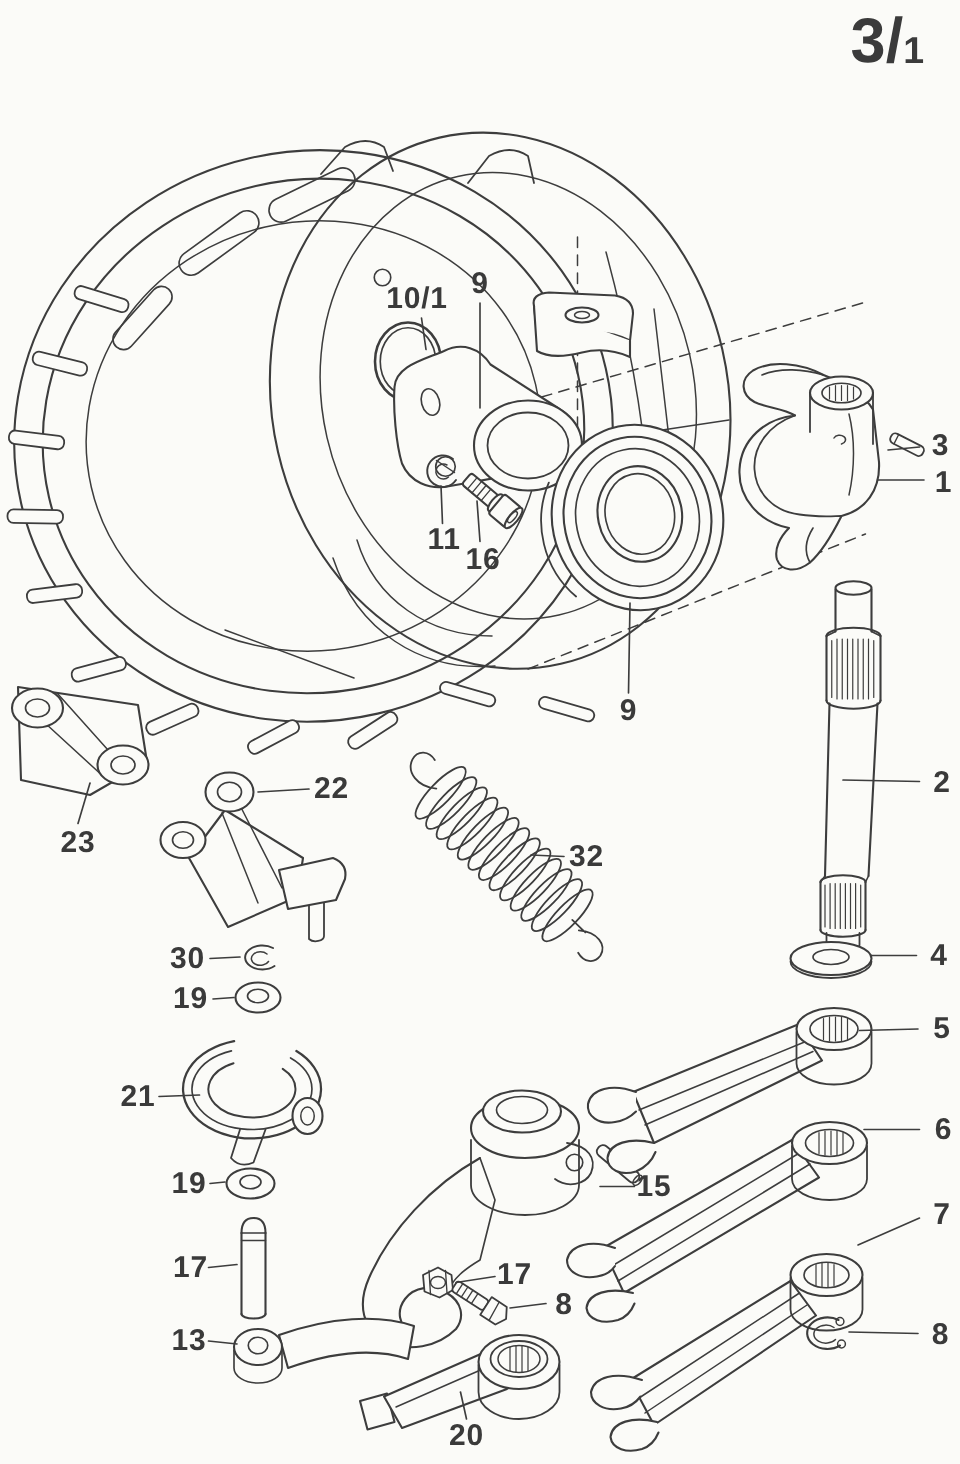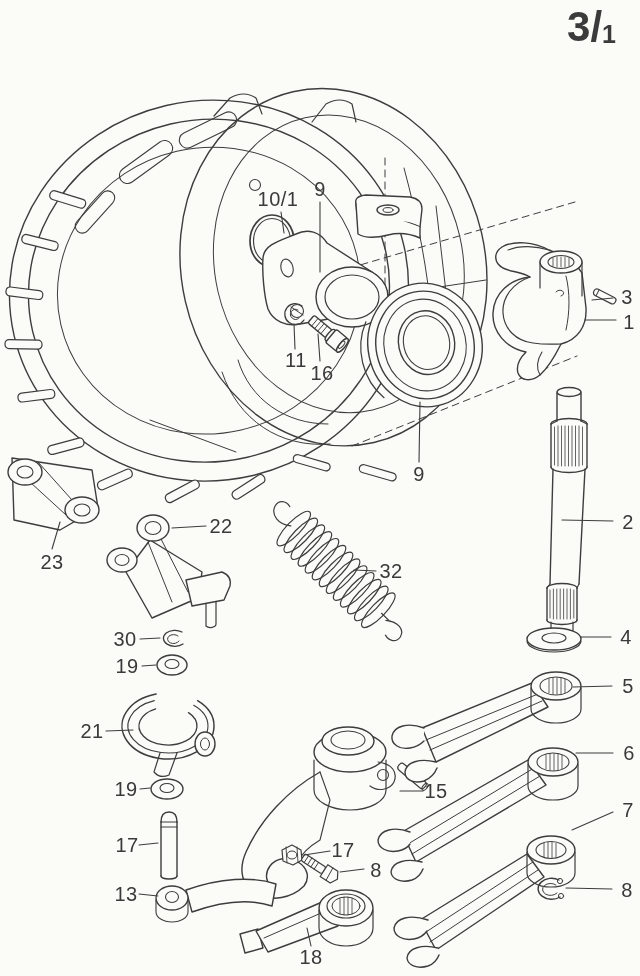--- a/index.html
+++ b/index.html
@@ -3,21 +3,21 @@
 <meta charset="utf-8">
 <style>
   html,body{margin:0;padding:0;}
   body{width:640px;height:976px;background:#f7f7f4;font-family:"Liberation Sans", sans-serif;}
   .sheet{position:relative;width:640px;height:976px;background:#fbfbf8;overflow:hidden;}
   .drawing{position:absolute;left:0;top:0;}
   .callout{
     position:absolute;
     transform:translate(-50%,-50%);
     font-size:20px;
-    font-weight:400;
+    font-weight:700;
     letter-spacing:0.5px;
     color:#3a3a3a;
     white-space:nowrap;
     line-height:1;
   }
   .sheet-number{
     position:absolute;
     top:6px;
     right:24px;
     color:#3b3b3b;
@@ -367,15 +367,15 @@
   <div class="callout" style="left:391px;top:571px">32</div>
   <div class="callout" style="left:125px;top:639px">30</div>
   <div class="callout" style="left:127px;top:666px">19</div>
   <div class="callout" style="left:92px;top:731px">21</div>
   <div class="callout" style="left:126px;top:789px">19</div>
   <div class="callout" style="left:127px;top:845px">17</div>
   <div class="callout" style="left:126px;top:894px">13</div>
   <div class="callout" style="left:436px;top:791px">15</div>
   <div class="callout" style="left:343px;top:850px">17</div>
   <div class="callout" style="left:376px;top:870px">8</div>
-  <div class="callout" style="left:311px;top:957px">18</div>
+  <div class="callout" style="left:311px;top:957px">20</div>
 
 </div>
 
 </body></html>

